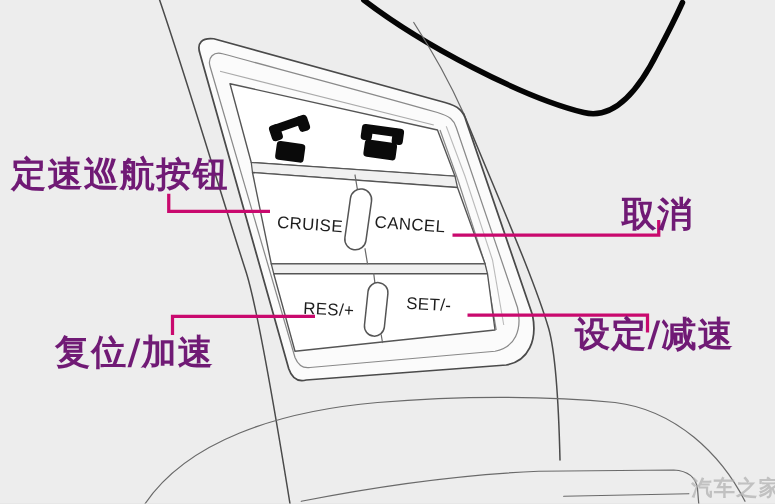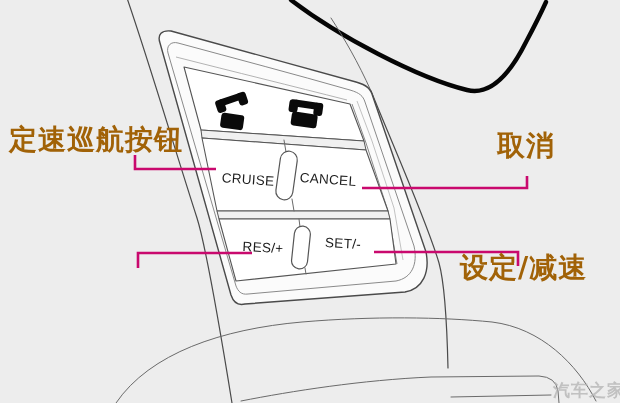--- a/index.html
+++ b/index.html
@@ -9,21 +9,21 @@
     background:#ededed;
     overflow:hidden;
     font-family:"DejaVu Sans","Liberation Sans",sans-serif;
   }
   .artwork{position:absolute;left:0;top:0;}
   .cjk-label{
     position:absolute;
     font-size:28px;
     line-height:1;
     font-weight:600;
-    color:#a16207;
+    color:#701a75;
     letter-spacing:1px;
     white-space:nowrap;
     font-family:"DejaVu Sans","Liberation Sans",sans-serif;
   }
   .watermark{
     position:absolute;
     left:553px;top:379px;
     font-size:17px;
     font-weight:700;
     color:rgba(178,178,178,0.75);
@@ -99,20 +99,21 @@
     <text class="btn-text" x="343" y="248" text-anchor="middle" transform="rotate(3 343 244)">SET/-</text>
 
     <path class="leader" stroke="#c9096e" d="M135,155 L135,169 L216,169"></path>
     <path class="leader" stroke="#c9096e" d="M527,176 L527,188 L362,188"></path>
     <path class="leader" stroke="#c9096e" d="M138,268 L138,253 L252,253"></path>
     <path class="leader" stroke="#c9096e" d="M518,266 L518,252 L374,252"></path>
   </svg>
 
   <div class="cjk-label" style="left:9px;top:126px;">定速巡航按钮</div>
 
-  <div class="cjk-label" style="left:497px;top:132px;">取消</div>
+  <div class="cjk-label" style="left:497px;top:158px;">取消</div>
 
+  <div class="cjk-label" style="left:44px;top:268px;">复位/加速</div>
 
   <div class="cjk-label" style="left:460px;top:254px;">设定/减速</div>
 
   <div class="watermark">汽车之家</div>
 
 </div>
 
 </body></html>

